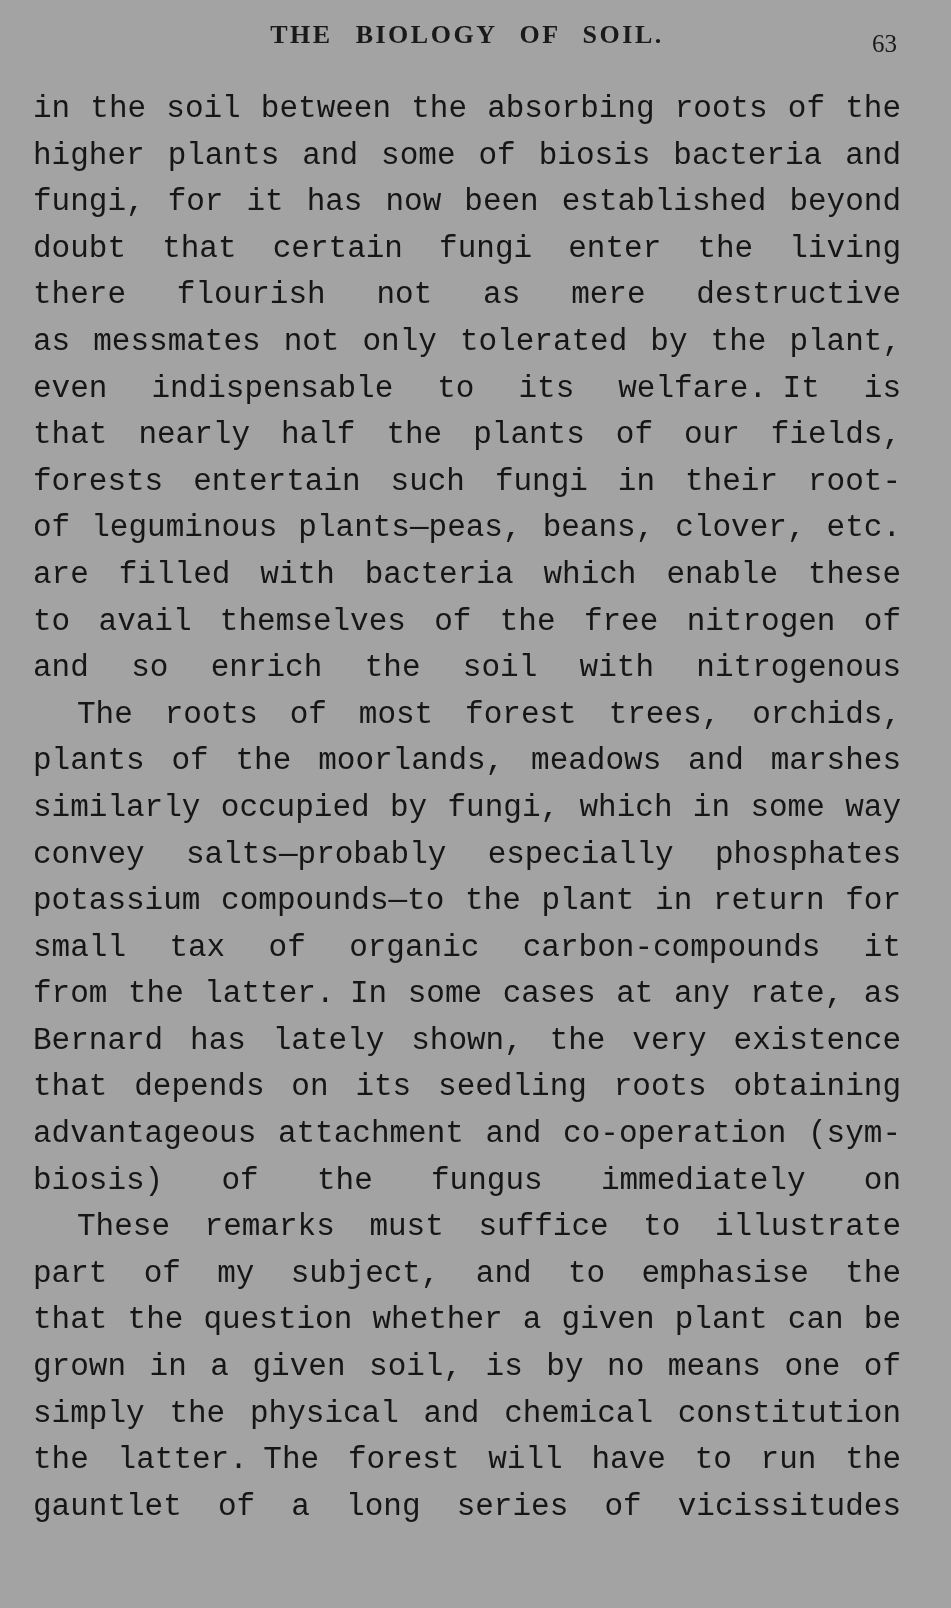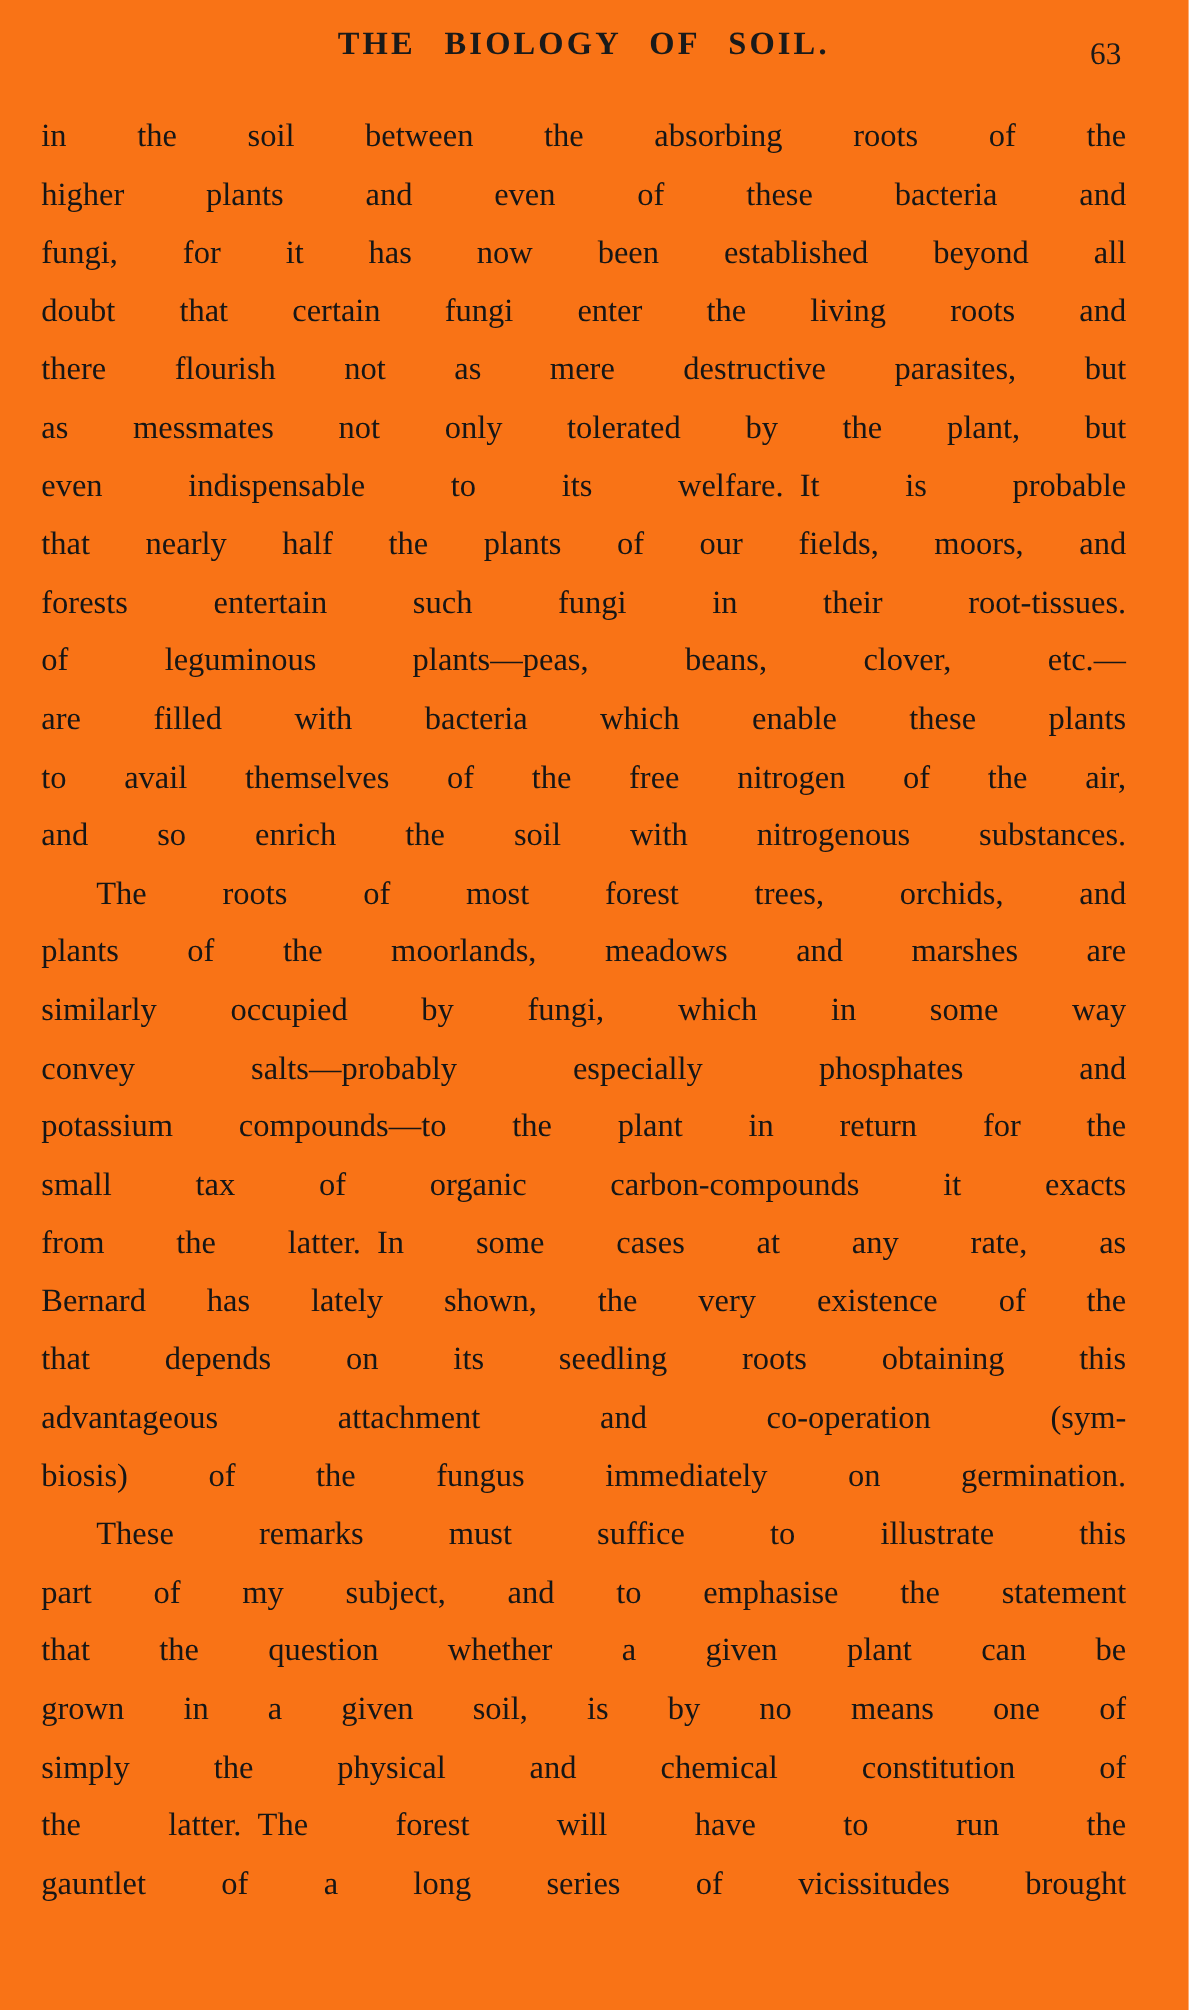--- a/index.html
+++ b/index.html
@@ -3,21 +3,21 @@
 <meta charset="utf-8">
 <style>
   html, body {
     margin: 0;
     padding: 0;
     background: #ffffff;
   }
   .page {
     width: 951px;
     height: 1608px;
-    background: #f97316;
+    background: #a3a3a3;
     box-sizing: border-box;
     padding: 16px 50px 0 33px;
     font-family: "Liberation Serif", "DejaVu Serif", serif;
     color: #161616;
     overflow: hidden;
     position: relative;
   }
   .header {
     position: relative;
     height: 44px;
@@ -33,21 +33,22 @@
     padding-top: 4px;
   }
   .page-number {
     position: absolute;
     right: 4px;
     top: 14px;
     font-size: 25px;
     color: #1a1a1a;
   }
   .body-text {
-    font-size: 26px;
+    font-size: 31px;
+    font-family: Liberation Mono, monospace;
   }
   .paragraph {
     margin: 0;
   }
   .line {
     text-align: justify;
     text-align-last: justify;
     line-height: 46.6px;
     height: 46.6px;
     overflow: hidden;
@@ -64,21 +65,21 @@
 
   <div class="header">
     <div class="header-title">THE BIOLOGY OF SOIL.</div>
     <div class="page-number">63</div>
   </div>
 
   <div class="body-text">
 
     <div class="paragraph">
       <div class="line">in the soil between the absorbing roots of the</div>
-      <div class="line">higher plants and even of these bacteria and</div>
+      <div class="line">higher plants and some of biosis bacteria and</div>
       <div class="line">fungi, for it has now been established beyond all</div>
       <div class="line">doubt that certain fungi enter the living roots and</div>
       <div class="line">there flourish not as mere destructive parasites, but</div>
       <div class="line">as messmates not only tolerated by the plant, but</div>
       <div class="line">even indispensable to its welfare. It is probable</div>
       <div class="line">that nearly half the plants of our fields, moors, and</div>
       <div class="line">forests entertain such fungi in their root-tissues.</div>
       <div class="line">of leguminous plants—peas, beans, clover, etc.—</div>
       <div class="line">are filled with bacteria which enable these plants</div>
       <div class="line">to avail themselves of the free nitrogen of the air,</div>

